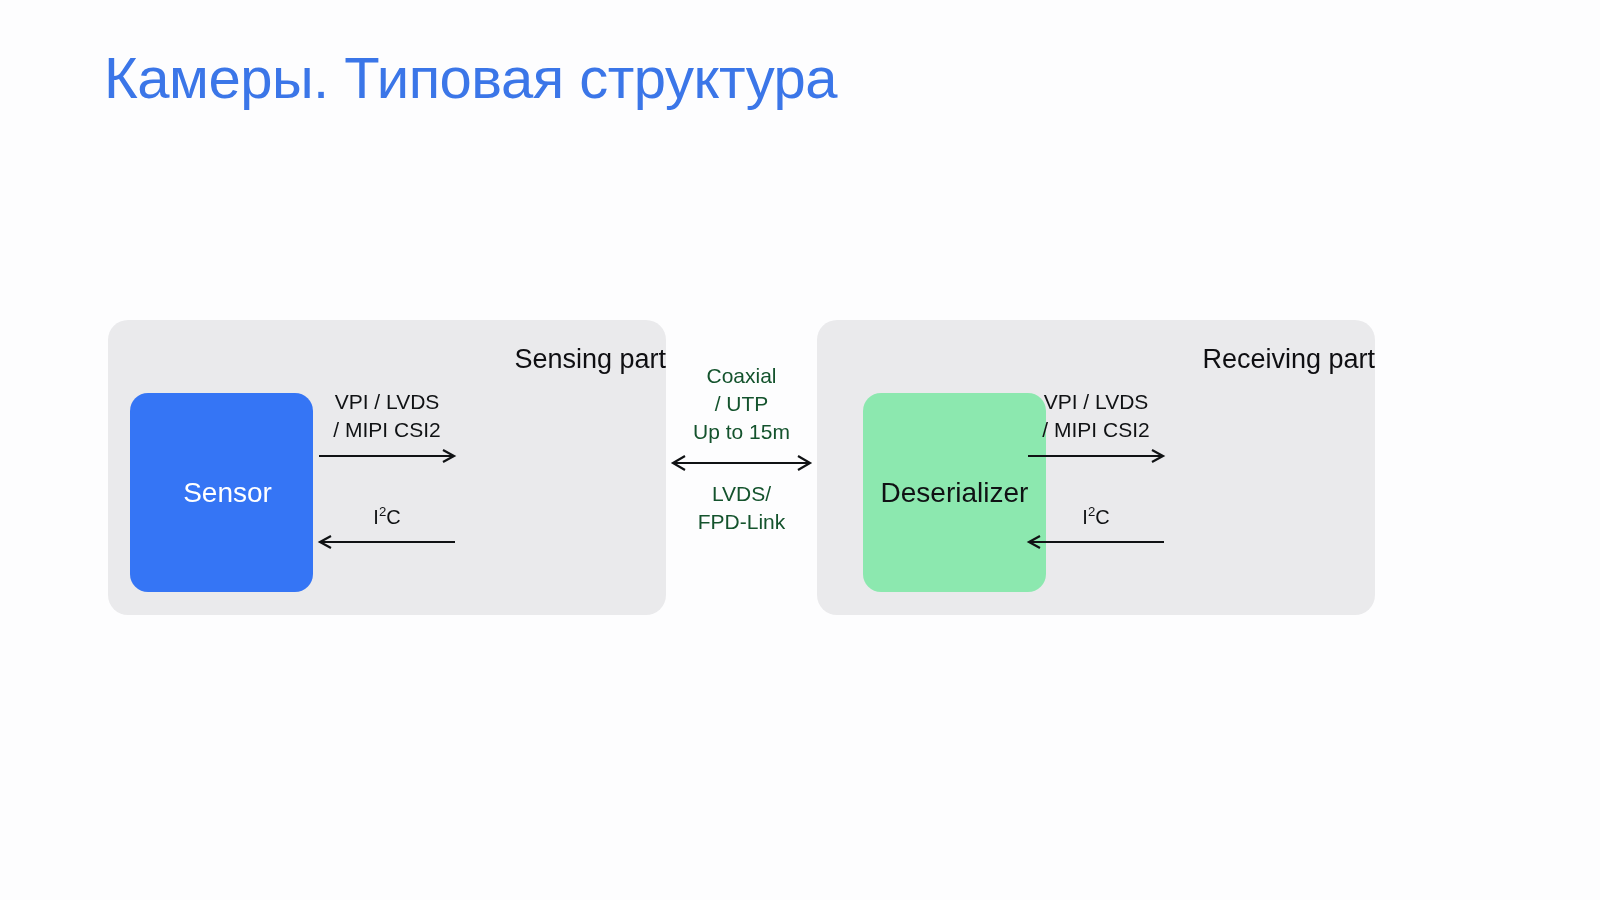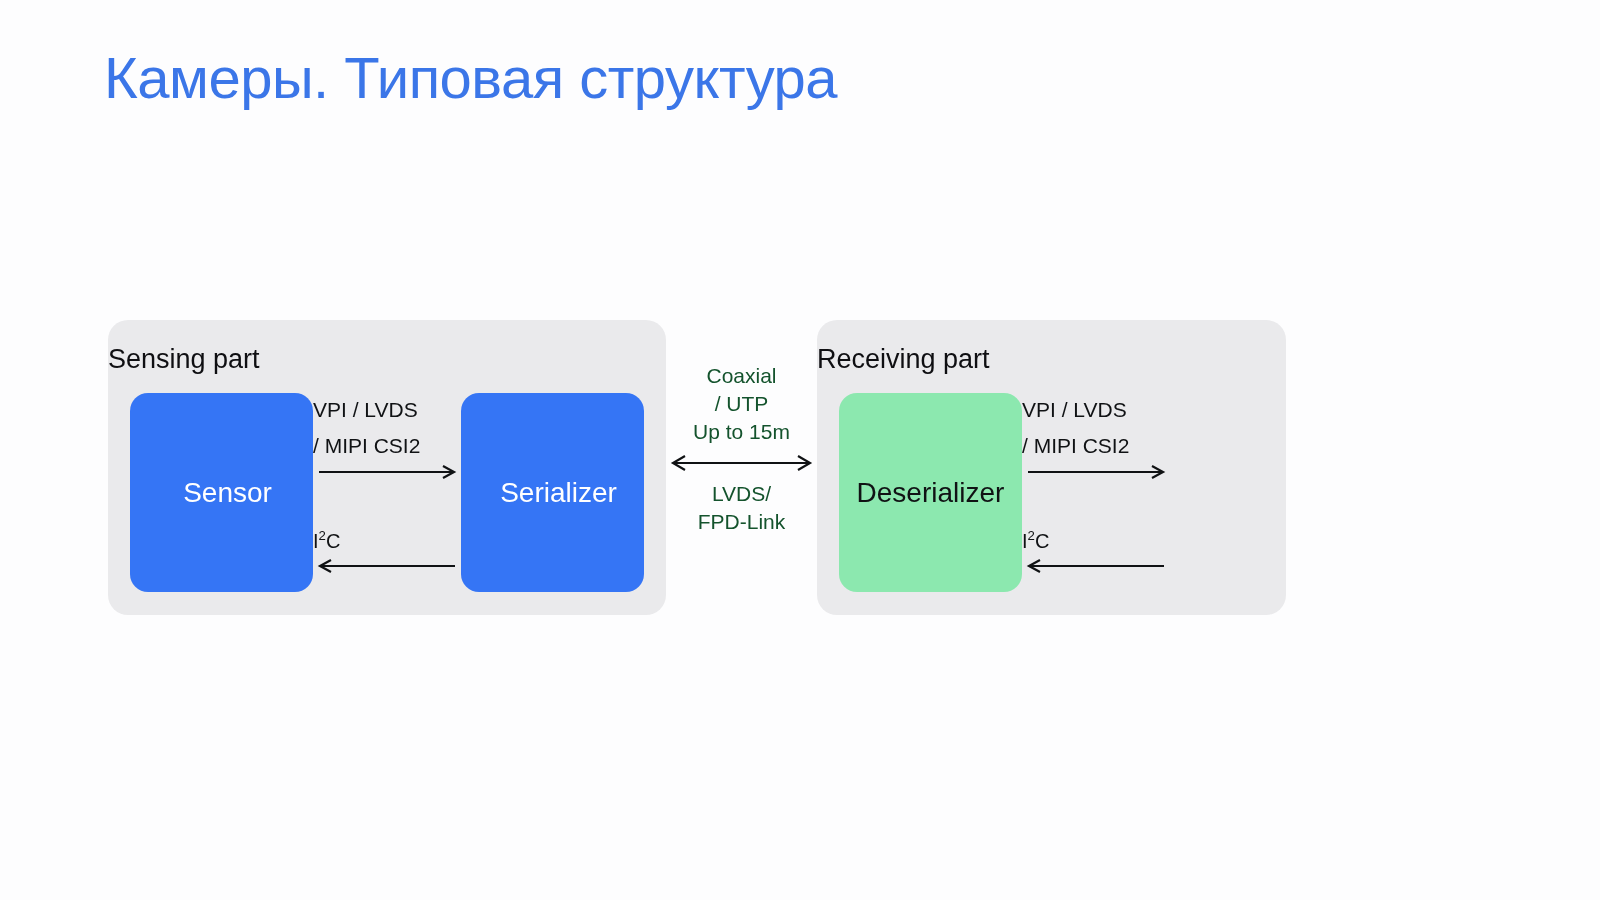--- a/index.html
+++ b/index.html
@@ -42,66 +42,66 @@
     height: 900px;
   }
 
   .panel {
     position: absolute;
     background: #eaeaec;
     border-radius: 20px;
     box-sizing: border-box;
   }
   #panel-sensing  { left: 108px; top: 320px; width: 558px; height: 295px; }
-  #panel-receiving{ left: 817px; top: 320px; width: 469px; height: 295px; }
+  #panel-receiving{ left: 817px; top: 320px; width: 558px; height: 295px; }
 
   .panel-title {
     position: absolute;
     top: 23px;
     left: 0;
     width: 100%;
-    text-align: left;
+    text-align: right;
     font-size: 27px;
     color: #0f0f12;
     line-height: 1.2;
   }
 
   .node {
     position: absolute;
     top: 73px;
     width: 183px;
     height: 199px;
     border-radius: 18px;
     display: flex;
     align-items: center;
     justify-content: center;
     font-size: 28px;
     line-height: 1.2;
     text-align: center;
     box-sizing: border-box;
   }
   .node.blue  { background: #3575f5; color: #ffffff; padding-left: 12px; }
-  .node.green { background: #8ce8af; color: #101214; }
+  .node.green { background: #8ce8af; color: #101214; margin-left: 24px; }
 
   .node-left  { left: 22px; }
   .node-right { right: 22px; }
 
   
   .link-group {
     position: absolute;
     left: 205px;
     width: 148px;
     top: 68px;
   }
   .link-label {
     font-size: 21px;
     color: #101214;
+    text-align: center;
     line-height: 1.33;
     white-space: nowrap;
-    margin-top: 8px;
   }
   .link-label.small { font-size: 20px; }
 
   .arrow-row {
     position: relative;
     height: 24px;
   }
   .arrow-svg { display: block; }
 
   .spacer-40 { height: 36px; }
@@ -156,23 +156,20 @@
         <div class="spacer-40"></div>
         <div class="link-label small"><span>I</span><sup>2</sup><span>C</span></div>
         <div class="arrow-row">
           <svg class="arrow-svg" width="148" height="24" viewBox="0 0 148 24">
             <line x1="8" y1="12" x2="142" y2="12" stroke="#101214" stroke-width="2.2"></line>
             <polyline points="18,6 7,12 18,18" fill="none" stroke="#101214" stroke-width="2.2"></polyline>
           </svg>
         </div>
       </div>
 
-      <div class="node blue node-right">
-        <span>Serializer</span>
-      </div>
     </div>
 
     <div id="bus">
       <div class="bus-label">Coaxial</div>
       <div class="bus-label">/ UTP</div>
       <div class="bus-label">Up to 15m</div>
       <div class="arrow-row">
         <svg class="arrow-svg" width="151" height="26" viewBox="0 0 151 26">
           <line x1="8" y1="13" x2="143" y2="13" stroke="#101214" stroke-width="2.2"></line>
           <polyline points="19,6 7,13 19,20" fill="none" stroke="#101214" stroke-width="2.2"></polyline>

